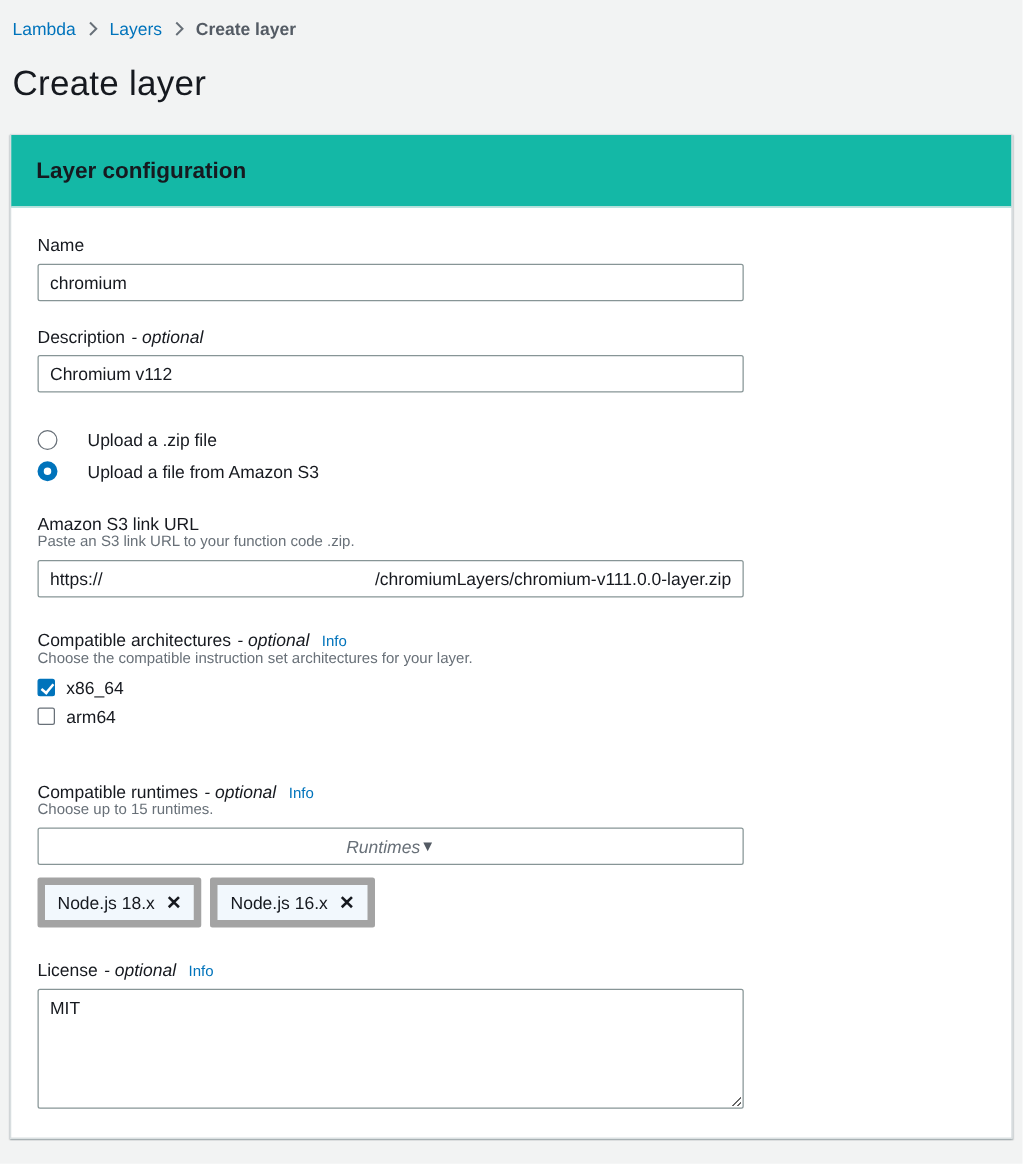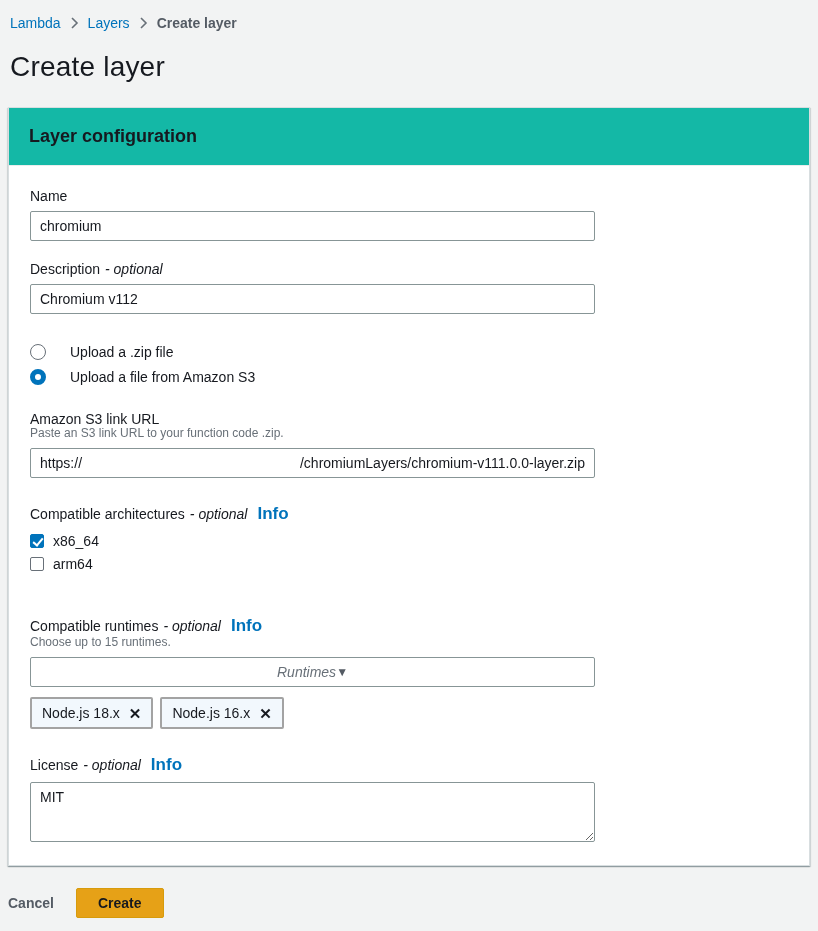--- a/index.html
+++ b/index.html
@@ -38,21 +38,21 @@
     background: #14b8a6;
     padding: 18px 20px;
     border-bottom: 1px solid #eaeded;
   }
   .card-header h2 { font-size: 18px; font-weight: 700; color: #16191f; }
   .card-body { padding: 22px 20px 20px 21px; }
 
   .field { margin-bottom: 20px; }
   .field-label { font-size: 14px; color: #16191f; margin-bottom: 7px; display: flex; align-items: baseline; gap: 5px; }
   .optional { font-style: italic; }
-  .info-link { color: #0073bb; font-size: 17px; font-weight: 700; text-decoration: none; margin-left: 5px; cursor: pointer; }
+  .info-link { color: #0073bb; font-size: 12px; font-weight: 400; text-decoration: none; margin-left: 5px; cursor: pointer; }
   .helper { font-size: 12px; color: #687078; margin: -3px 0 8px 0; }
   input.text-input, .fake-input, .select-box, textarea.text-area {
     width: 565px;
     border: 1px solid #879596;
     border-radius: 2px;
     background: #fff;
     font-family: "Liberation Sans", sans-serif;
     font-size: 14px;
     color: #16191f;
   }
@@ -94,31 +94,31 @@
     cursor: pointer;
   }
   .select-placeholder { font-style: italic; color: #687078; }
   .select-caret { color: #545b64; font-size: 12px; line-height: 1; }
 
   
   .token-row { display: flex; gap: 7px; margin-top: 10px; }
   .token {
     display: inline-flex; align-items: center; gap: 9px;
     background: #f2f8fd;
-    border: 2px solid #a3a3a3;
+    border: 6px solid #a3a3a3;
     border-radius: 2px;
     padding: 6px 10px;
     font-size: 14px; color: #16191f;
   }
   .token-dismiss {
     color: #2b3publication3; font-size: 15px; font-weight: 700;
     cursor: pointer; line-height: 1; color: #16191f;
   }
 
-  textarea.text-area { height: 60px; padding: 6px 9px; resize: both; }
+  textarea.text-area { height: 96px; padding: 6px 9px; resize: both; }
 
   
   .footer {
     display: flex; align-items: center; 
     gap: 22px; padding: 22px 2px 0 0;
   }
   .btn-link {
     background: none; border: none; color: #545b64;
     font-weight: 700; font-size: 14px; cursor: pointer;
     font-family: "Liberation Sans", sans-serif;
@@ -195,20 +195,21 @@
           <span>/chromiumLayers/chromium-v111.0.0-layer.zip</span>
         </div>
       </div>
 
       <div class="field" style="margin-top:26px;">
         <div class="field-label" style="margin-bottom:2px;">
           <span>Compatible architectures</span>
           <span class="optional">- optional</span>
           <a class="info-link">Info</a>
         </div>
+        <div class="helper">Choose the compatible instruction set architectures for your layer.</div>
         <div class="checkbox-rows">
           <div class="checkbox-row">
             <span class="checkbox-box checked"></span>
             <span>x86_64</span>
           </div>
           <div class="checkbox-row">
             <span class="checkbox-box"></span>
             <span>arm64</span>
           </div>
         </div>

